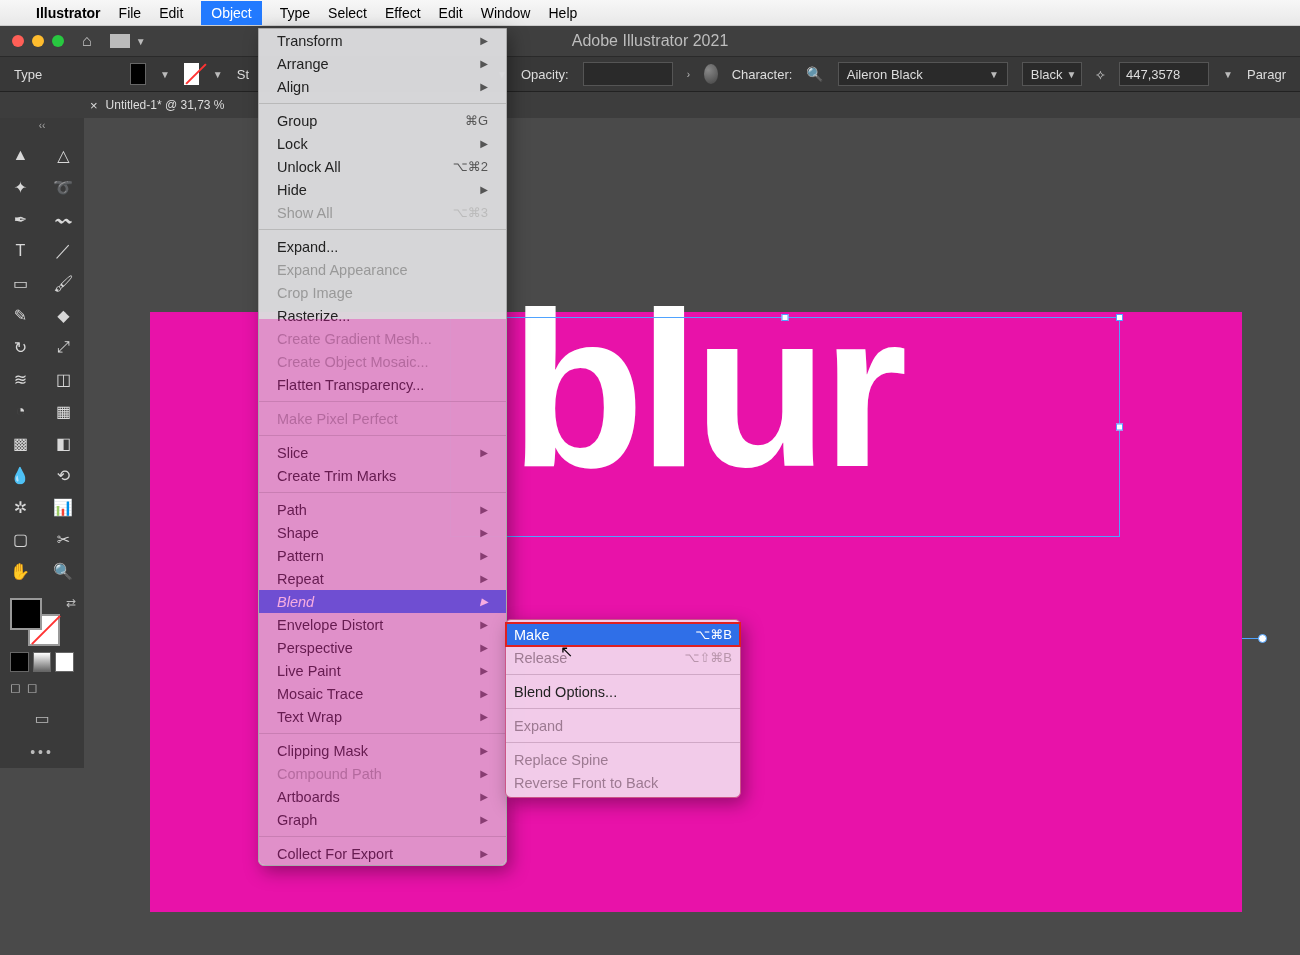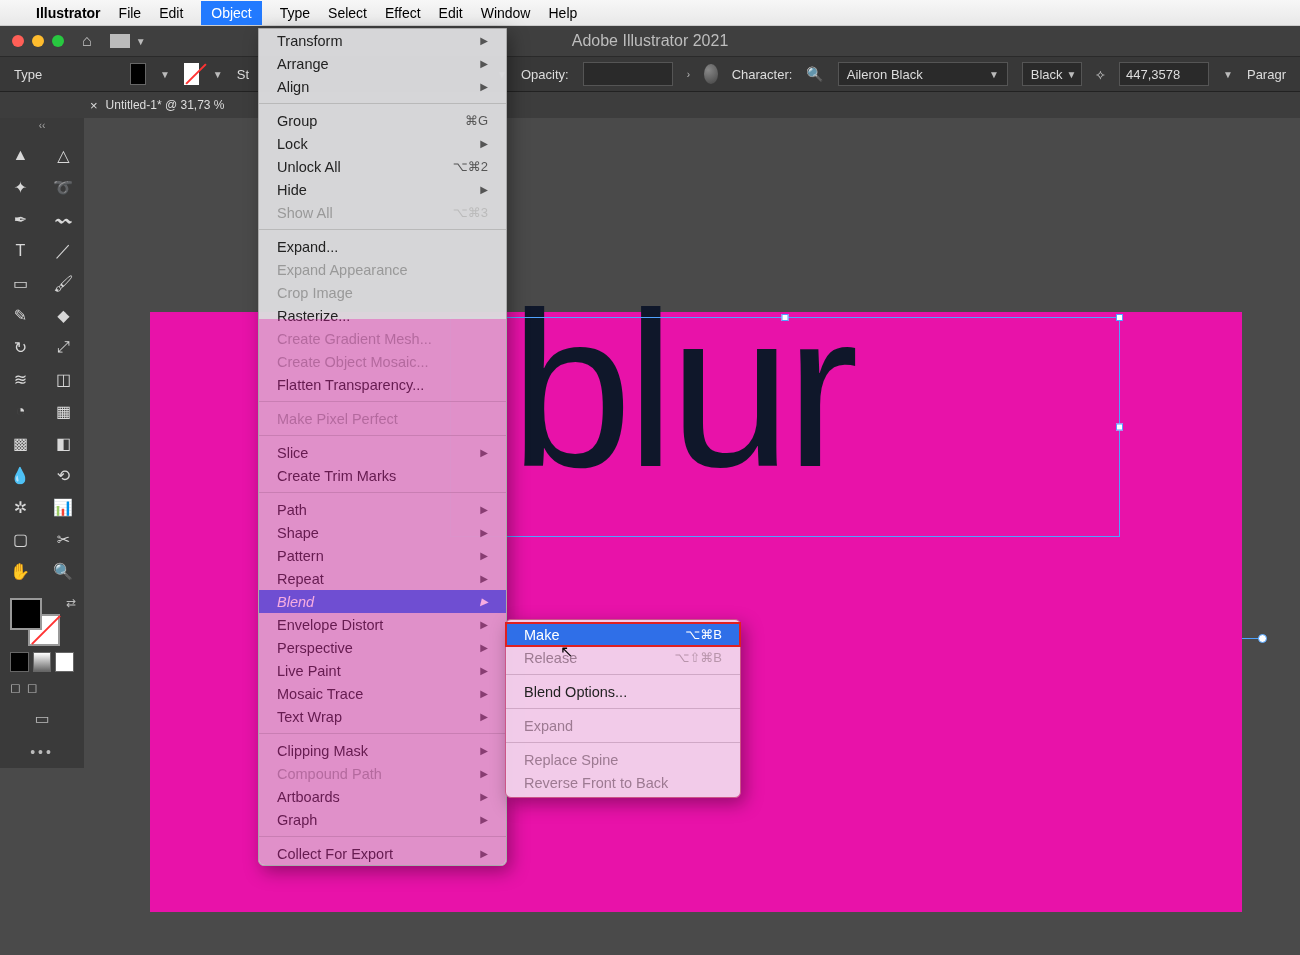--- a/index.html
+++ b/index.html
@@ -56,36 +56,36 @@
   .dots{grid-column:1/3;text-align:center;color:#bbb;letter-spacing:3px;font-size:14px;margin-top:8px;}
   
   
   .canvas-wrap{position:absolute;left:150px;top:312px;width:1092px;height:600px;background:#e812a9;}
   .sel-box{position:absolute;left:300px;top:5px;width:670px;height:220px;border:1px solid #4fa3ff;}
   .handle{width:7px;height:7px;background:#fff;border:1px solid #4fa3ff;position:absolute;}
   .h-tc{left:50%;top:-4px;transform:translateX(-50%);} .h-tr{right:-4px;top:-4px;}
   .h-mr{right:-4px;top:50%;transform:translateY(-50%);}
   .rot{position:absolute;right:-25px;top:322px;width:9px;height:9px;background:#fff;border:1px solid #4fa3ff;border-radius:50%;}
   .rot-line{position:absolute;right:-20px;top:326px;width:20px;height:1px;background:#4fa3ff;}
-  .canvas-text{font-size:220px;font-weight:400;color:#0f172a;position:absolute;left:360px;top:-48px;letter-spacing:-6px;font-family:Arial,sans-serif;}
+  .canvas-text{font-size:220px;font-weight:700;color:#ffffff;position:absolute;left:360px;top:-48px;letter-spacing:-6px;font-family:Arial,sans-serif;}
   
   
   .menu{position:absolute;left:258px;top:28px;width:249px;background:rgba(219,219,221,.97);border:1px solid #aaa;border-radius:0 0 6px 6px;box-shadow:4px 6px 18px rgba(0,0,0,.35);z-index:20;font-size:14.5px;color:#222;}
   .menu .mi{display:flex;justify-content:space-between;align-items:center;padding:2px 18px;height:23px;}
   .menu .mi.dis{color:#999;}
   .menu .mi.hov{background:#2f6fe8;color:#fff;font-style:italic;}
   .menu .sep{height:1px;background:#b9b9b9;margin:5px 0;}
   .menu .arr{font-size:10px;color:#555;}
   .menu .mi.hov .arr{color:#fff;}
   .menu .sc{font-size:13px;color:#555;}
   .menu .mi.dis .sc{color:#bbb;}
   
   
   .submenu{position:absolute;left:505px;top:619px;width:236px;background:rgba(242,210,235,.97);border:1px solid #c58;border-radius:6px;box-shadow:4px 6px 18px rgba(0,0,0,.35);z-index:22;font-size:14.5px;color:#222;padding:3px 0;}
-  .submenu .mi{display:flex;justify-content:space-between;align-items:center;padding:2px 18px;height:23px;}
+  .submenu .mi{display:flex;justify-content:space-between;align-items:center;padding:2px 8px;height:23px;}
   .submenu .mi.dis{color:#9d7a92;}
   .submenu .mi.sel{background:#2f6fe8;color:#fff;outline:2px solid #e02020;outline-offset:-1px;}
   .submenu .sep{height:1px;background:#d0a8c6;margin:5px 0;}
   .submenu .sc{font-size:13px;color:#555;}
   .submenu .mi.sel .sc{color:#fff;}
   .submenu .mi.dis .sc{color:#b895ab;}
   
   .cursor{position:absolute;left:560px;top:642px;z-index:30;font-size:16px;color:#000;}
   
   

